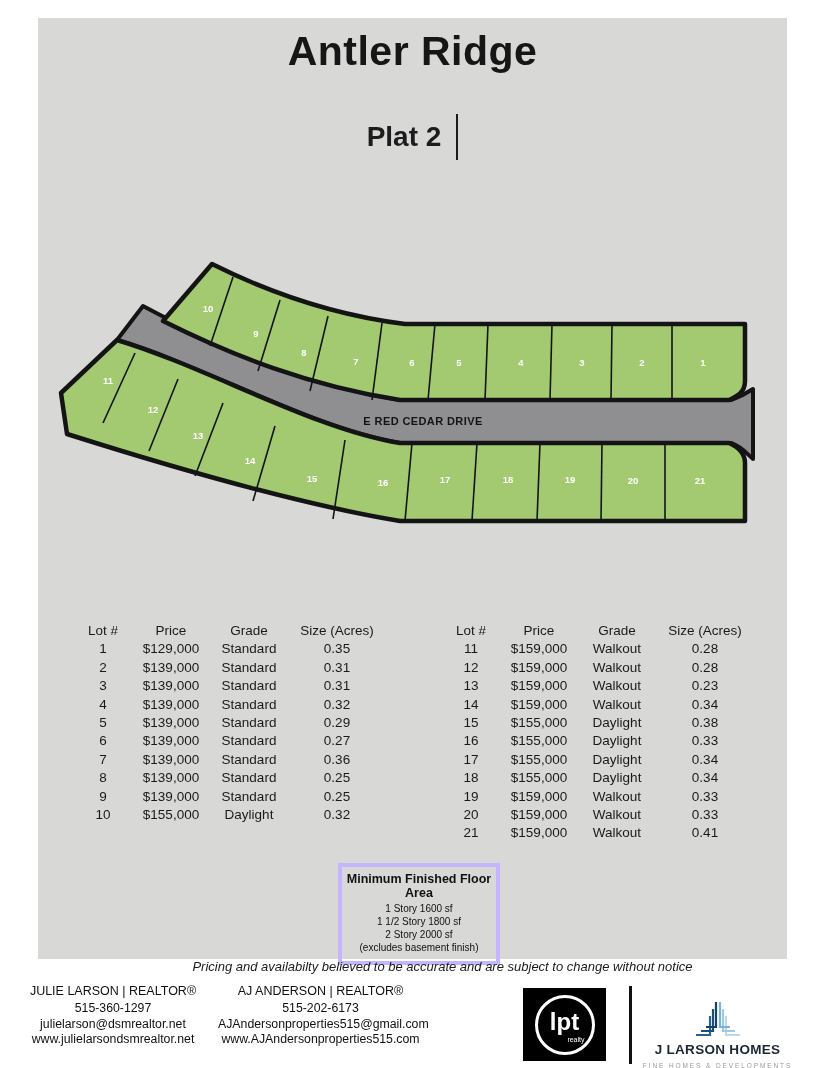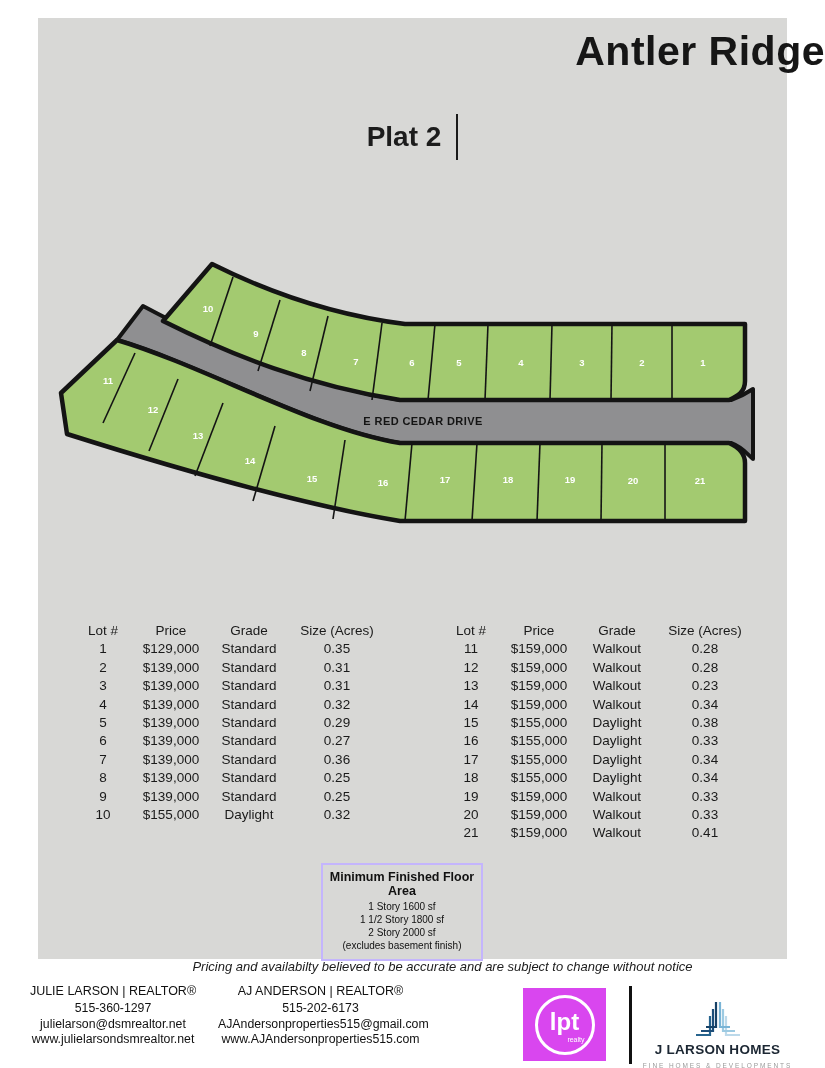--- a/index.html
+++ b/index.html
@@ -1,53 +1,53 @@
 <!DOCTYPE html>
 <html style="--panel-bg: #d8d8d6; --lot-green: #a3ca70; --road-gray: #8f8f91; --outline: #141414;"><head>
 <meta charset="utf-8">
 <style>
   html,body{margin:0;padding:0;}
   body{
     width:825px;height:1068px;position:relative;background:#ffffff;
     font-family:"Liberation Sans",sans-serif;overflow:hidden;
   }
   .panel{position:absolute;left:38px;top:18px;width:749px;height:941px;background:var(--panel-bg,#d8d8d6);}
-  .page-title{position:absolute;top:28px;left:0;width:100%;text-align:right;
+  .page-title{position:absolute;top:28px;left:0;width:100%;text-align:center;
     font-size:41px;font-weight:700;color:#161616;letter-spacing:.5px;}
   .subtitle{position:absolute;top:114px;left:0;width:100%;display:flex;justify-content:center;
     align-items:center;gap:15px;font-size:28px;font-weight:700;color:#1c1c1c;}
   .subtitle .vbar{width:2px;height:46px;background:#1a1a1a;}
 
   svg.map{position:absolute;left:45px;top:243px;}
   .lot{fill:var(--lot-green,#a3ca70);stroke:var(--outline,#141414);stroke-width:4.5;stroke-linejoin:round;}
   .road{fill:var(--road-gray,#8f8f91);stroke:var(--outline,#141414);stroke-width:4;stroke-linejoin:round;}
   .divline{stroke:var(--outline,#141414);stroke-width:1.6;}
   .lotnum{fill:#ffffff;font-weight:700;font-size:9.5px;text-anchor:middle;}
   .roadname{fill:#141414;font-weight:700;font-size:11px;letter-spacing:.4px;text-anchor:middle;}
 
   table.lot-table{position:absolute;top:622px;border-collapse:collapse;font-size:13.5px;color:#1a1a1a;}
   table.lot-table.left{left:78px;}
   table.lot-table.right{left:446px;}
   table.lot-table th,table.lot-table td{font-weight:400;text-align:center;padding:0;height:18.4px;line-height:18.4px;white-space:nowrap;}
 
-  .floor-box{position:absolute;left:321px;top:863px;width:162px;box-sizing:border-box;
-    border:2px solid #c4b5fd;text-align:center;padding:5px 3px 7px;color:#111;}
+  .floor-box{position:absolute;left:338px;top:863px;width:162px;box-sizing:border-box;
+    border:4px solid #c4b5fd;text-align:center;padding:5px 3px 7px;color:#111;}
   .fb-title{font-size:12.5px;font-weight:600;margin-bottom:2px;}
   .fb-line{font-size:10px;line-height:13px;}
 
   .disclaimer{position:absolute;top:959px;left:0;width:100%;text-align:center;
     font-style:italic;font-size:13px;color:#1b1b1b;padding-left:30px;}
 
   .agent{position:absolute;top:984px;text-align:center;color:#111;}
   .agent.julie{left:18px;width:190px;}
   .agent.aj{left:218px;width:205px;}
   .a-name{font-size:12.5px;font-weight:400;margin-bottom:3px;white-space:nowrap;}
   .a-line{font-size:12.3px;line-height:15.5px;white-space:nowrap;}
 
-  .lpt{position:absolute;left:523px;top:988px;width:83px;height:73px;background:#d946ef;
+  .lpt{position:absolute;left:523px;top:988px;width:83px;height:73px;background:#000000;
     display:flex;align-items:center;justify-content:center;}
   .lpt-circle{width:60px;height:60px;border:3px solid #fff;border-radius:50%;box-sizing:border-box;
     position:relative;display:flex;align-items:center;justify-content:center;}
   .lpt-text{color:#fff;font-size:24px;font-weight:700;line-height:1;padding-bottom:5px;}
   .lpt-sub{position:absolute;right:7px;bottom:9px;color:#fff;font-size:7px;}
 
   .fdivider{position:absolute;left:629px;top:986px;width:3px;height:78px;background:#111;}
 
   .builder{position:absolute;left:630px;top:1000px;width:175px;text-align:center;}
   .builder svg{display:block;margin:0 auto;}

